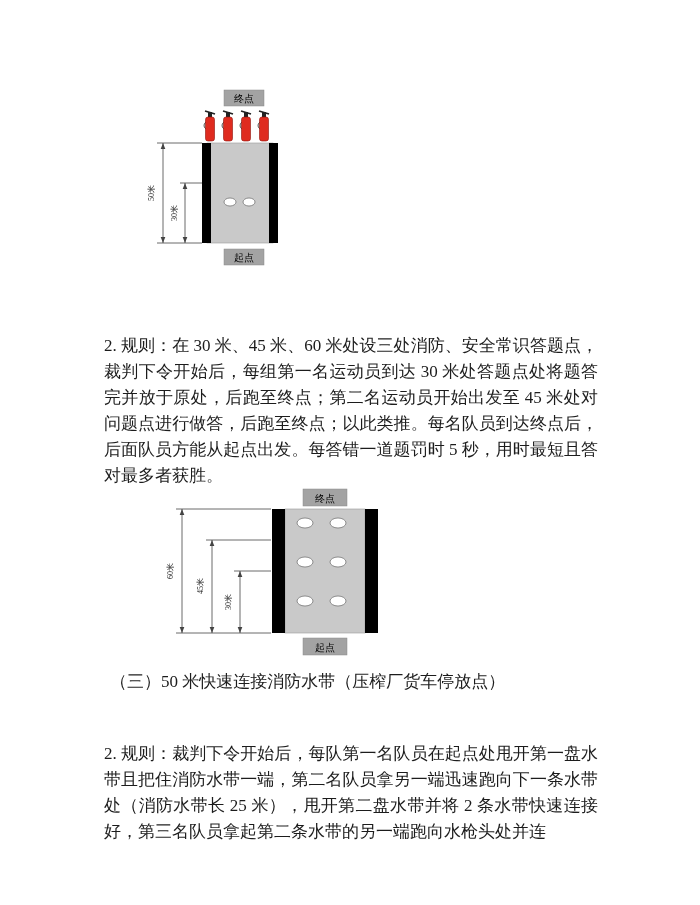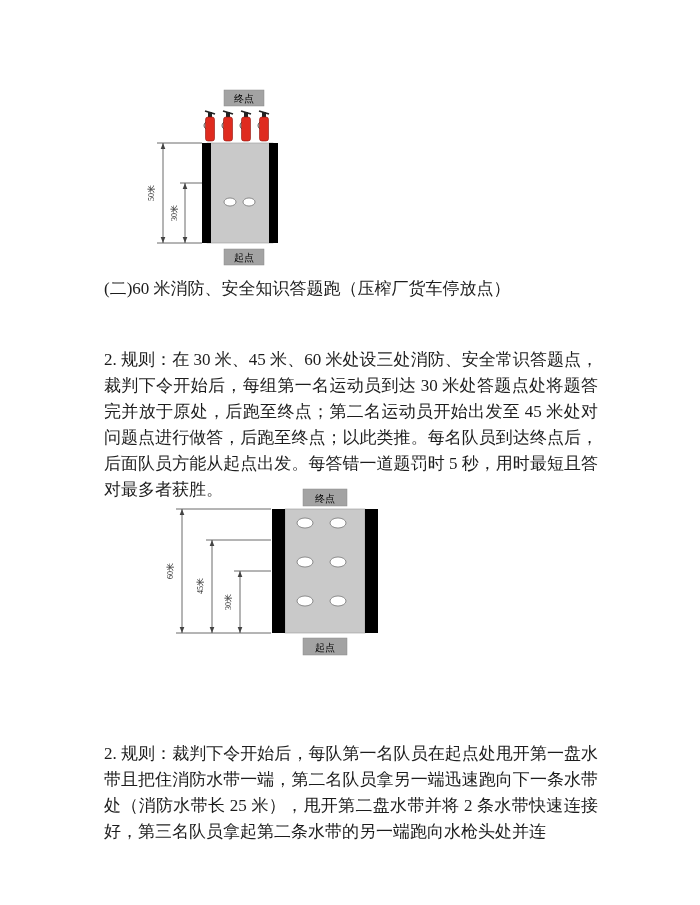--- a/index.html
+++ b/index.html
@@ -81,24 +81,23 @@
 
     <g>
       <line class="dim-line" x1="40" y1="95" x2="62" y2="95"></line>
       <line class="dim-line" x1="45" y1="95" x2="45" y2="155"></line>
       <polygon class="dim-head" points="45,95 42.7,101 47.3,101"></polygon>
       <polygon class="dim-head" points="45,155 42.7,149 47.3,149"></polygon>
     </g>
     <text class="dim-label" x="37" y="125" text-anchor="middle" transform="rotate(-90 37 125)">30米</text>
   </svg>
 
-  <div class="textblock single" style="top:270px">(二)60 米消防、安全知识答题跑（压榨厂货车停放点）</div>
 
 
-  <div class="textblock" style="top:341px">2. 规则：在 30 米、45 米、60 米处设三处消防、安全常识答题点，裁判下令开始后，每组第一名运动员到达 30 米处答题点处将题答完并放于原处，后跑至终点；第二名运动员开始出发至 45 米处对问题点进行做答，后跑至终点；以此类推。每名队员到达终点后，后面队员方能从起点出发。每答错一道题罚时 5 秒，用时最短且答对最多者获胜。</div>
+  <div class="textblock" style="top:327px">2. 规则：在 30 米、45 米、60 米处设三处消防、安全常识答题点，裁判下令开始后，每组第一名运动员到达 30 米处答题点处将题答完并放于原处，后跑至终点；第二名运动员开始出发至 45 米处对问题点进行做答，后跑至终点；以此类推。每名队员到达终点后，后面队员方能从起点出发。每答错一道题罚时 5 秒，用时最短且答对最多者获胜。</div>
 
   <svg class="diagram" style="left:160px;top:480px" width="230" height="175" viewBox="0 0 230 175">
 
     <g>
       <rect x="143" y="3" width="44" height="17" fill="#a3a3a3" stroke="#8a8a8a" stroke-width="0.5"></rect>
       <text x="165" y="15.5" text-anchor="middle" class="pt-label">终点</text>
     </g>
 
     <g>
       <rect x="125" y="23" width="80" height="124" fill="#c9c9c9" stroke="#9a9a9a" stroke-width="0.6"></rect>
@@ -136,17 +135,18 @@
 
     <g>
       <line class="dim-line" x1="74" y1="85" x2="111" y2="85"></line>
       <line class="dim-line" x1="80" y1="85" x2="80" y2="147"></line>
       <polygon class="dim-head" points="80,85 77.7,91 82.3,91"></polygon>
       <polygon class="dim-head" points="80,147 77.7,141 82.3,141"></polygon>
     </g>
     <text class="dim-label" x="71" y="116" text-anchor="middle" transform="rotate(-90 71 116)">30米</text>
   </svg>
 
+  <div class="textblock single" style="top:663px;left:110px">（三）50 米快速连接消防水带（压榨厂货车停放点）</div>
 
 
   <div class="textblock" style="top:735px">2. 规则：裁判下令开始后，每队第一名队员在起点处甩开第一盘水带且把住消防水带一端，第二名队员拿另一端迅速跑向下一条水带处（消防水带长 25 米），甩开第二盘水带并将 2 条水带快速连接好，第三名队员拿起第二条水带的另一端跑向水枪头处并连</div>
 
 </div>
 
 </body></html>

